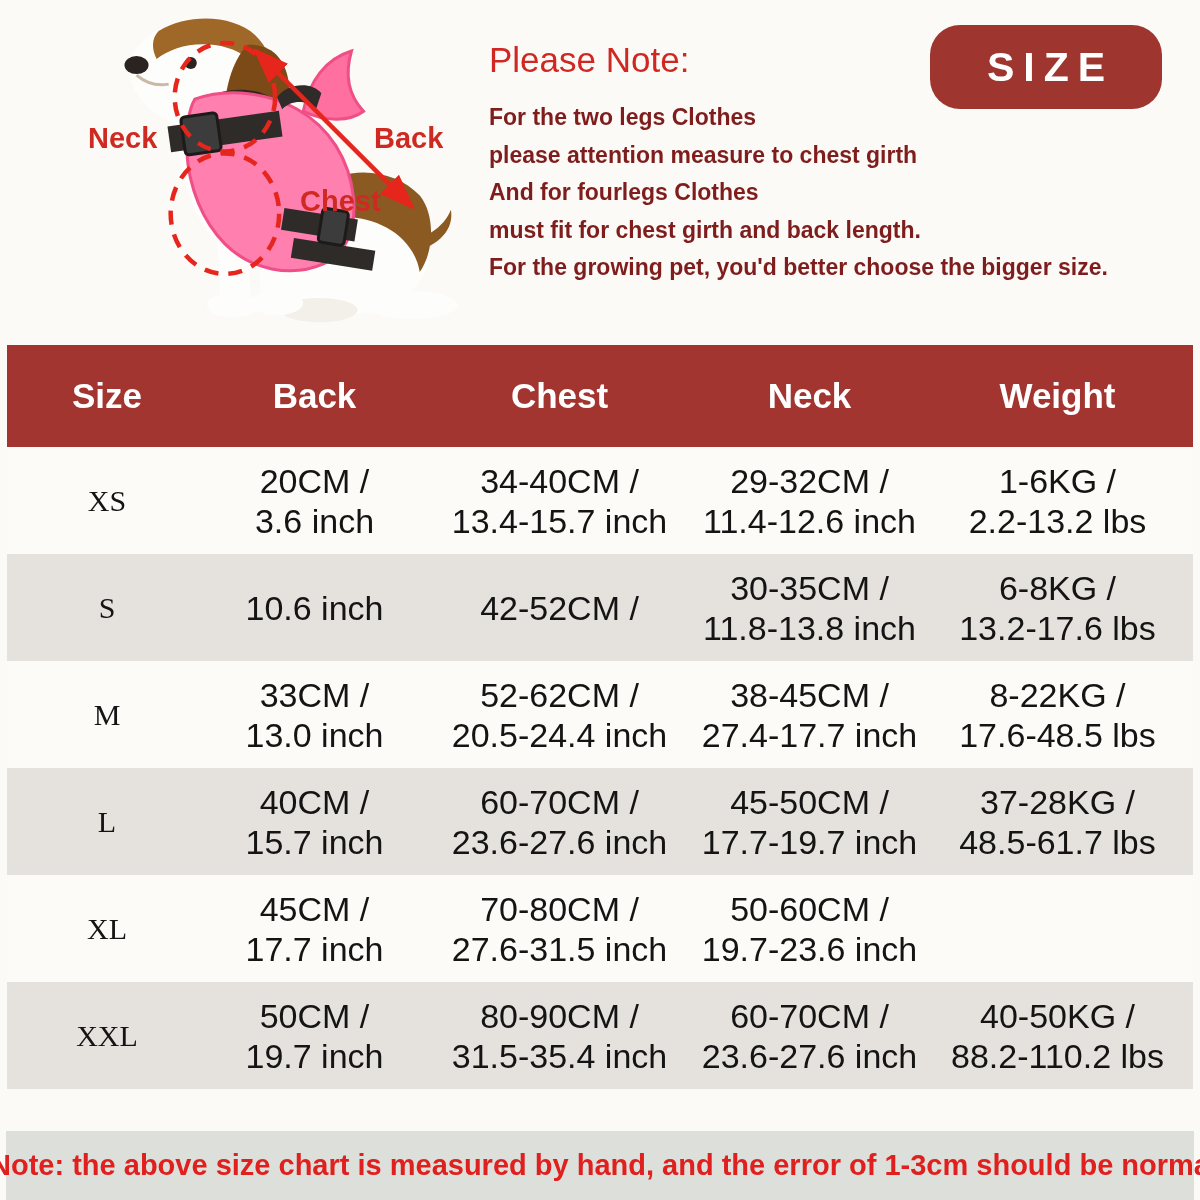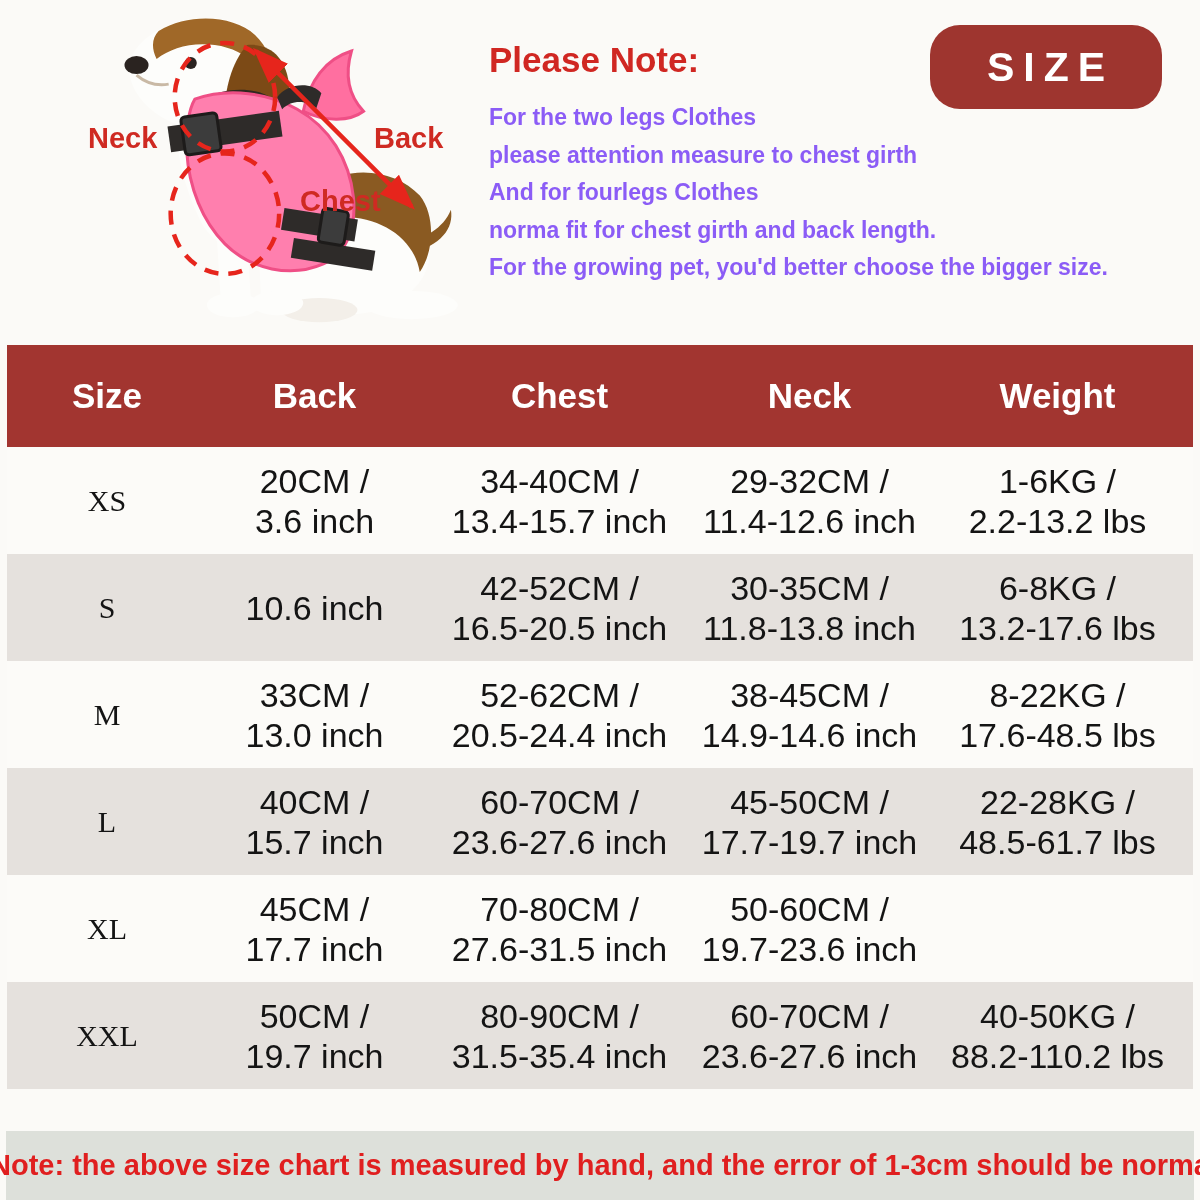--- a/index.html
+++ b/index.html
@@ -16,22 +16,22 @@
   .dog-figure{position:absolute;left:18px;top:0;width:452px;height:338px;}
   .measure-label{
     position:absolute;color:#cf2a22;font-weight:700;font-size:29px;line-height:1;
     white-space:nowrap;
   }
   .lbl-neck{left:88px;top:124px;}
   .lbl-back{left:374px;top:124px;}
   .lbl-chest{left:300px;top:187px;}
 
   .please-note{position:absolute;left:489px;top:42px;width:640px;}
-  .pn-title{color:#d02722;font-weight:700;font-size:35px;line-height:1;margin-bottom:22px;}
-  .pn-line{color:#8b5cf6;font-weight:700;font-size:23px;line-height:37.5px;white-space:nowrap;}
+  .pn-title{color:#d02722;font-weight:400;font-size:35px;line-height:1;margin-bottom:22px;}
+  .pn-line{color:#7f1d1d;font-weight:700;font-size:23px;line-height:37.5px;white-space:nowrap;}
 
   .size-badge{
     position:absolute;left:930px;top:25px;width:232px;height:84px;
     background:#9e352f;border-radius:30px;
     display:flex;align-items:center;justify-content:center;
     color:#fff;font-size:41px;font-weight:700;letter-spacing:9px;text-indent:9px;
   }
 
   
   .size-table{position:absolute;left:7px;top:345px;width:1186px;}
@@ -122,21 +122,21 @@
 
     <span class="measure-label lbl-neck">Neck</span>
     <span class="measure-label lbl-back">Back</span>
     <span class="measure-label lbl-chest">Chest</span>
 
     <div class="please-note">
       <div class="pn-title">Please Note:</div>
       <div class="pn-line">For the two legs Clothes</div>
       <div class="pn-line">please attention measure to chest girth</div>
       <div class="pn-line">And for fourlegs Clothes</div>
-      <div class="pn-line">norma fit for chest girth and back length.</div>
+      <div class="pn-line">must fit for chest girth and back length.</div>
       <div class="pn-line">For the growing pet, you'd better choose the bigger size.</div>
     </div>
 
     <div class="size-badge">SIZE</div>
   </div>
 
   <div class="size-table">
 
     <div class="t-head">
       <div class="th">Size</div>
@@ -166,21 +166,20 @@
       </div>
     </div>
 
     <div class="t-row row-gray">
       <div class="td size-cell">S</div>
       <div class="td">
         <div class="cell-line">10.6 inch</div>
       </div>
       <div class="td">
         <div class="cell-line">42-52CM /</div>
-        <div class="cell-line">16.5-20.5 inch</div>
       </div>
       <div class="td">
         <div class="cell-line">30-35CM /</div>
         <div class="cell-line">11.8-13.8 inch</div>
       </div>
       <div class="td">
         <div class="cell-line">6-8KG /</div>
         <div class="cell-line">13.2-17.6 lbs</div>
       </div>
     </div>
@@ -190,21 +189,21 @@
       <div class="td">
         <div class="cell-line">33CM /</div>
         <div class="cell-line">13.0 inch</div>
       </div>
       <div class="td">
         <div class="cell-line">52-62CM /</div>
         <div class="cell-line">20.5-24.4 inch</div>
       </div>
       <div class="td">
         <div class="cell-line">38-45CM /</div>
-        <div class="cell-line">14.9-14.6 inch</div>
+        <div class="cell-line">27.4-17.7 inch</div>
       </div>
       <div class="td">
         <div class="cell-line">8-22KG /</div>
         <div class="cell-line">17.6-48.5 lbs</div>
       </div>
     </div>
 
     <div class="t-row row-gray">
       <div class="td size-cell">L</div>
       <div class="td">
@@ -213,21 +212,21 @@
       </div>
       <div class="td">
         <div class="cell-line">60-70CM /</div>
         <div class="cell-line">23.6-27.6 inch</div>
       </div>
       <div class="td">
         <div class="cell-line">45-50CM /</div>
         <div class="cell-line">17.7-19.7 inch</div>
       </div>
       <div class="td">
-        <div class="cell-line">22-28KG /</div>
+        <div class="cell-line">37-28KG /</div>
         <div class="cell-line">48.5-61.7 lbs</div>
       </div>
     </div>
 
     <div class="t-row row-white">
       <div class="td size-cell">XL</div>
       <div class="td">
         <div class="cell-line">45CM /</div>
         <div class="cell-line">17.7 inch</div>
       </div>

